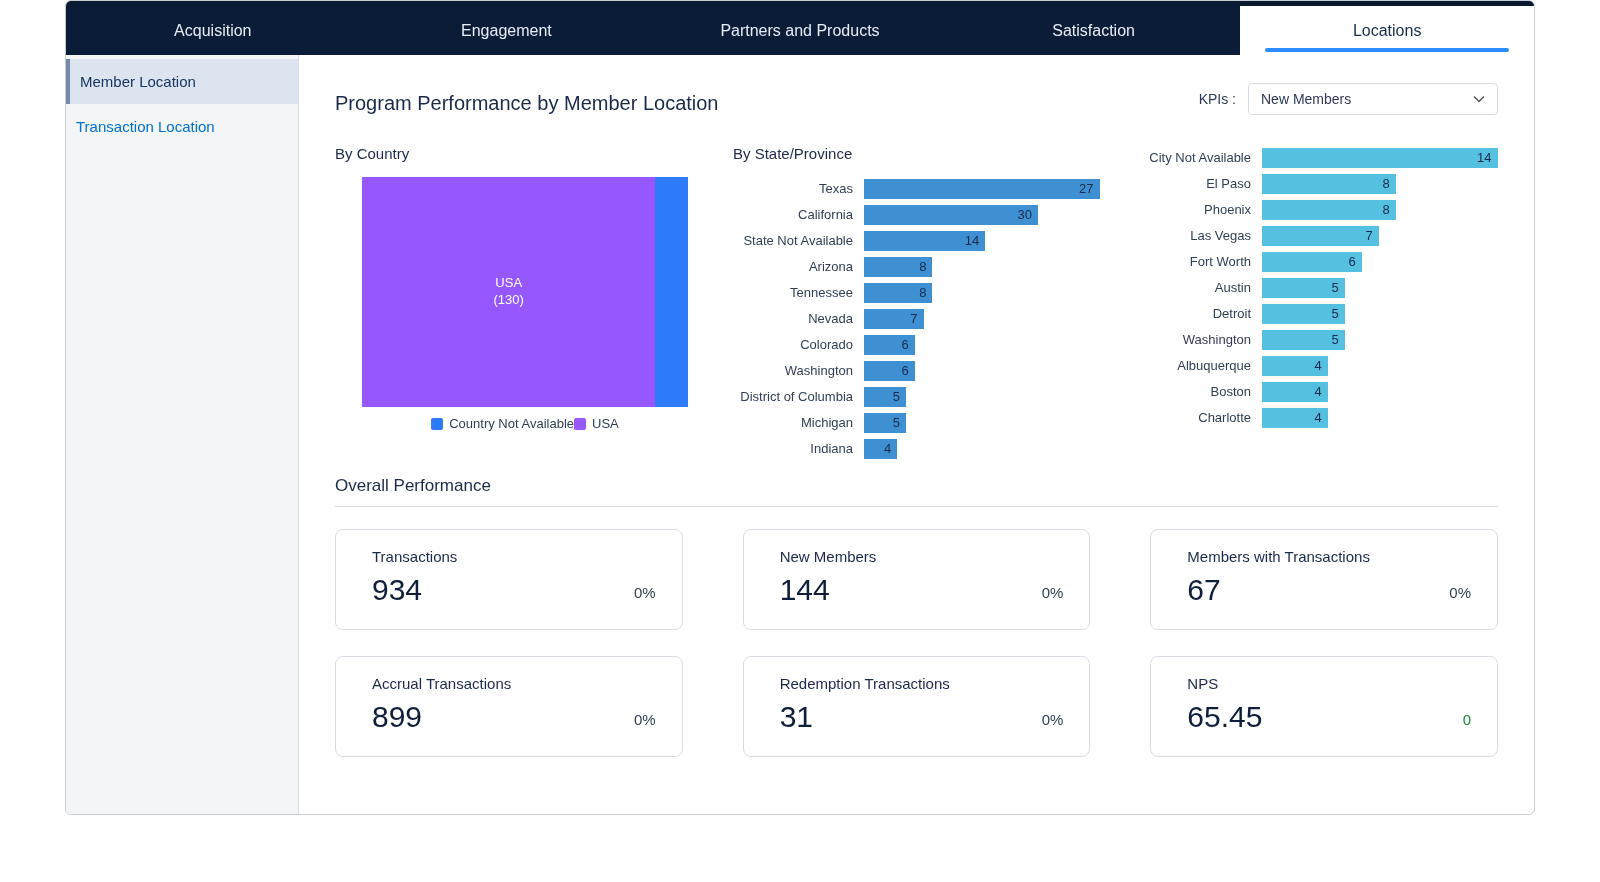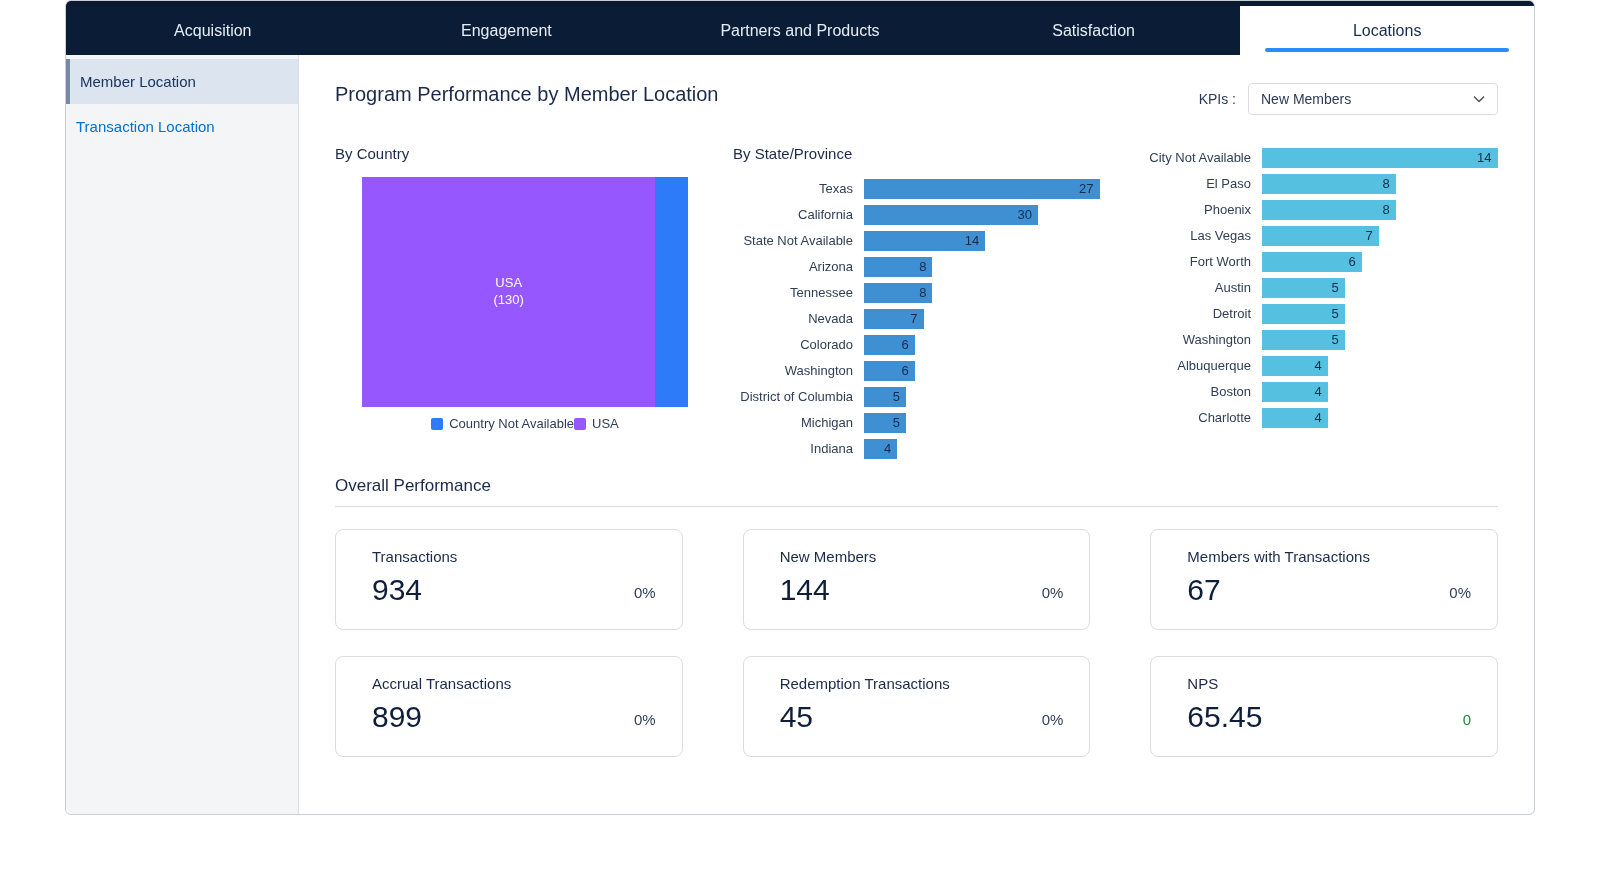--- a/index.html
+++ b/index.html
@@ -89,21 +89,21 @@
     padding-left: 10px;
   }
   .main {
     flex: 1;
     padding: 28px 36px 0 36px;
     overflow: hidden;
   }
   .row1 {
     display: flex;
     justify-content: space-between;
-    align-items: flex-start;
+    align-items: flex-end;
     margin-bottom: 30px;
   }
   .h1 { font-size: 20px; font-weight: 400; color: #1b2a4a; }
   .kpi-wrap { display: flex; align-items: center; gap: 12px; font-size: 14px; color: #2b3b57; }
   .select {
     border: 1px solid var(--border);
     border-radius: 4px;
     padding: 7px 12px;
     width: 250px;
     font-size: 14px;
@@ -421,21 +421,21 @@
           <div class="card">
             <div class="card-left">
               <div class="card-label">Accrual Transactions</div>
               <div class="card-value">899</div>
             </div>
             <div class="card-delta ">0%</div>
           </div>
           <div class="card">
             <div class="card-left">
               <div class="card-label">Redemption Transactions</div>
-              <div class="card-value">45</div>
+              <div class="card-value">31</div>
             </div>
             <div class="card-delta ">0%</div>
           </div>
           <div class="card">
             <div class="card-left">
               <div class="card-label">NPS</div>
               <div class="card-value">65.45</div>
             </div>
             <div class="card-delta pos">0</div>
           </div>

